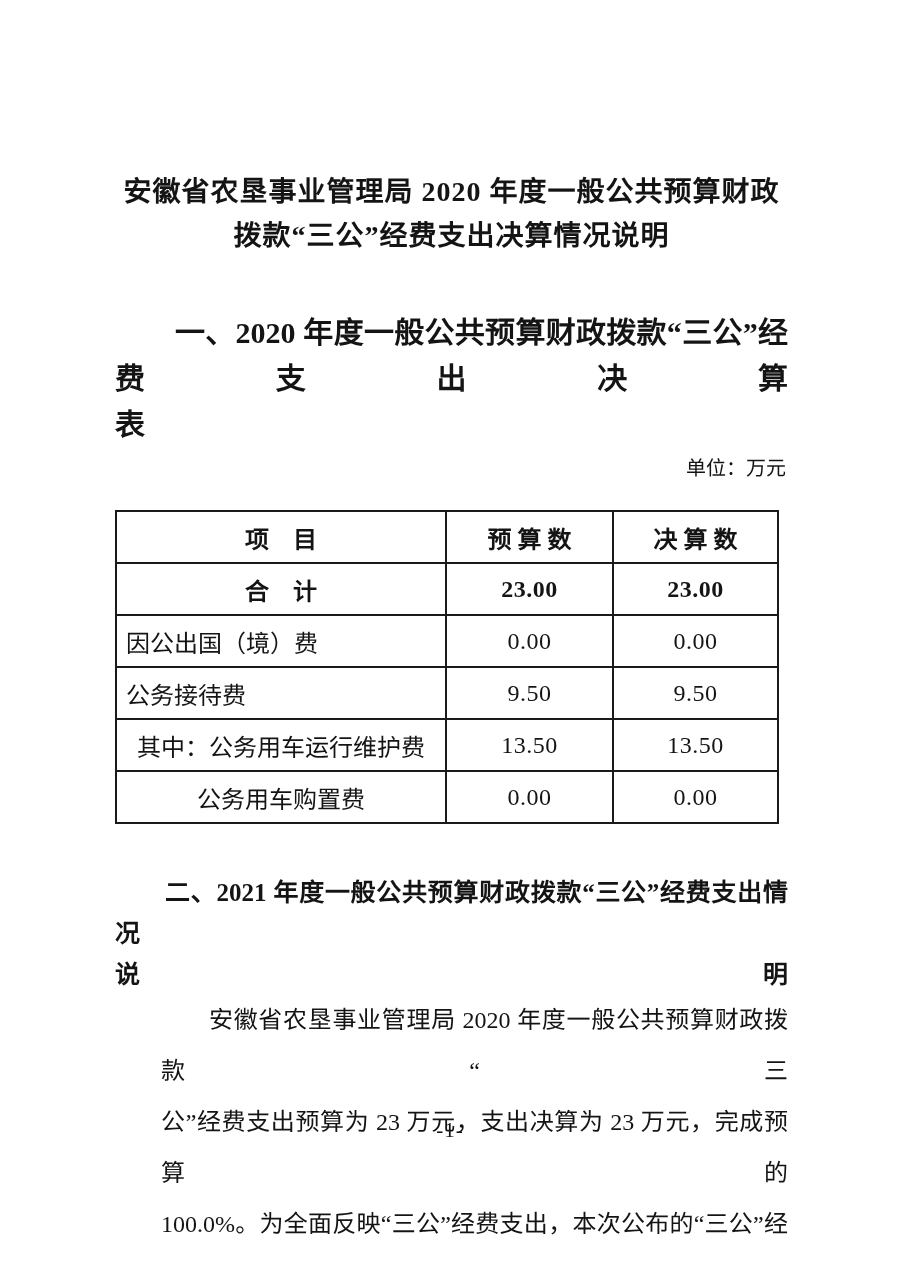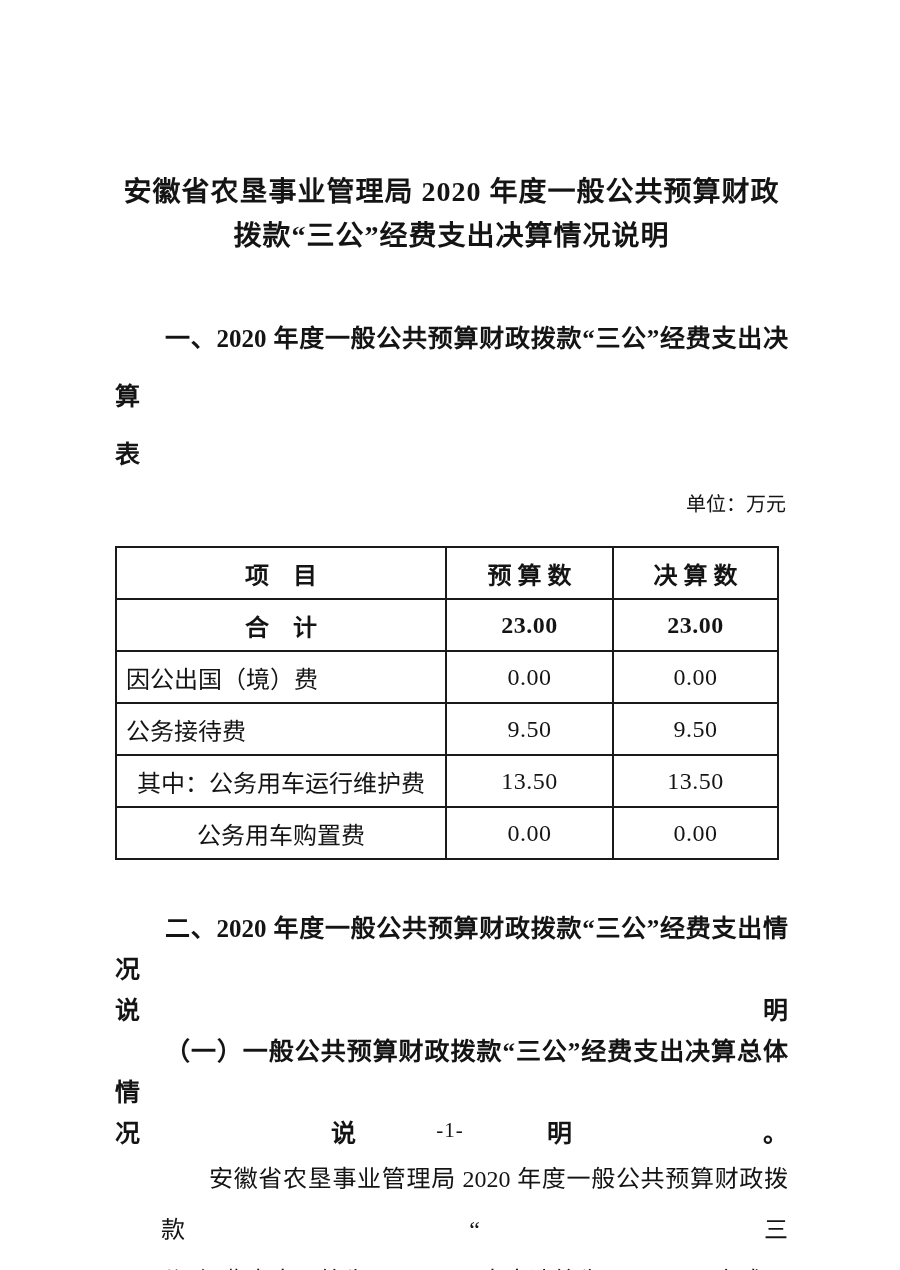--- a/index.html
+++ b/index.html
@@ -27,22 +27,22 @@
   }
   .doc-title {
     font-size: 28px;
     line-height: 44px;
     font-weight: bold;
     text-align: center;
     letter-spacing: 1px;
   }
   .sec1-heading {
     margin-top: 52px;
-    font-size: 25px;
-    line-height: 58px;
+    font-size: 30px;
+    line-height: 46px;
     font-weight: bold;
     text-indent: 2em;
     text-align: justify;
     text-align-last: justify;
   }
   .unit-label {
     font-size: 20px;
     line-height: 40px;
     text-align: right;
     padding-right: 2px;
@@ -167,25 +167,23 @@
           <td class="cell-num">13.50</td>
         </tr>
         <tr>
           <td class="cell-item cell-center">公务用车购置费</td>
           <td class="cell-num">0.00</td>
           <td class="cell-num">0.00</td>
         </tr>
       </tbody>
   </table>
 
-  <div class="sec2-heading pre-lines">二、2020 年度一般公共预算财政拨款“三公”经费支出情况
+  <div class="sec2-heading pre-lines">二、2021 年度一般公共预算财政拨款“三公”经费支出情况
 说明</div>
 
-  <div class="sub-heading pre-lines">（一）一般公共预算财政拨款“三公”经费支出决算总体情
-况说明。</div>
 
   <div class="body-paragraph pre-lines">安徽省农垦事业管理局 2020 年度一般公共预算财政拨款“三
 公”经费支出预算为 23 万元，支出决算为 23 万元，完成预算的
 100.0%。为全面反映“三公”经费支出，本次公布的“三公”经</div>
 
   <div class="page-number">-1-</div>
 
 </div>
 
 </body></html>

